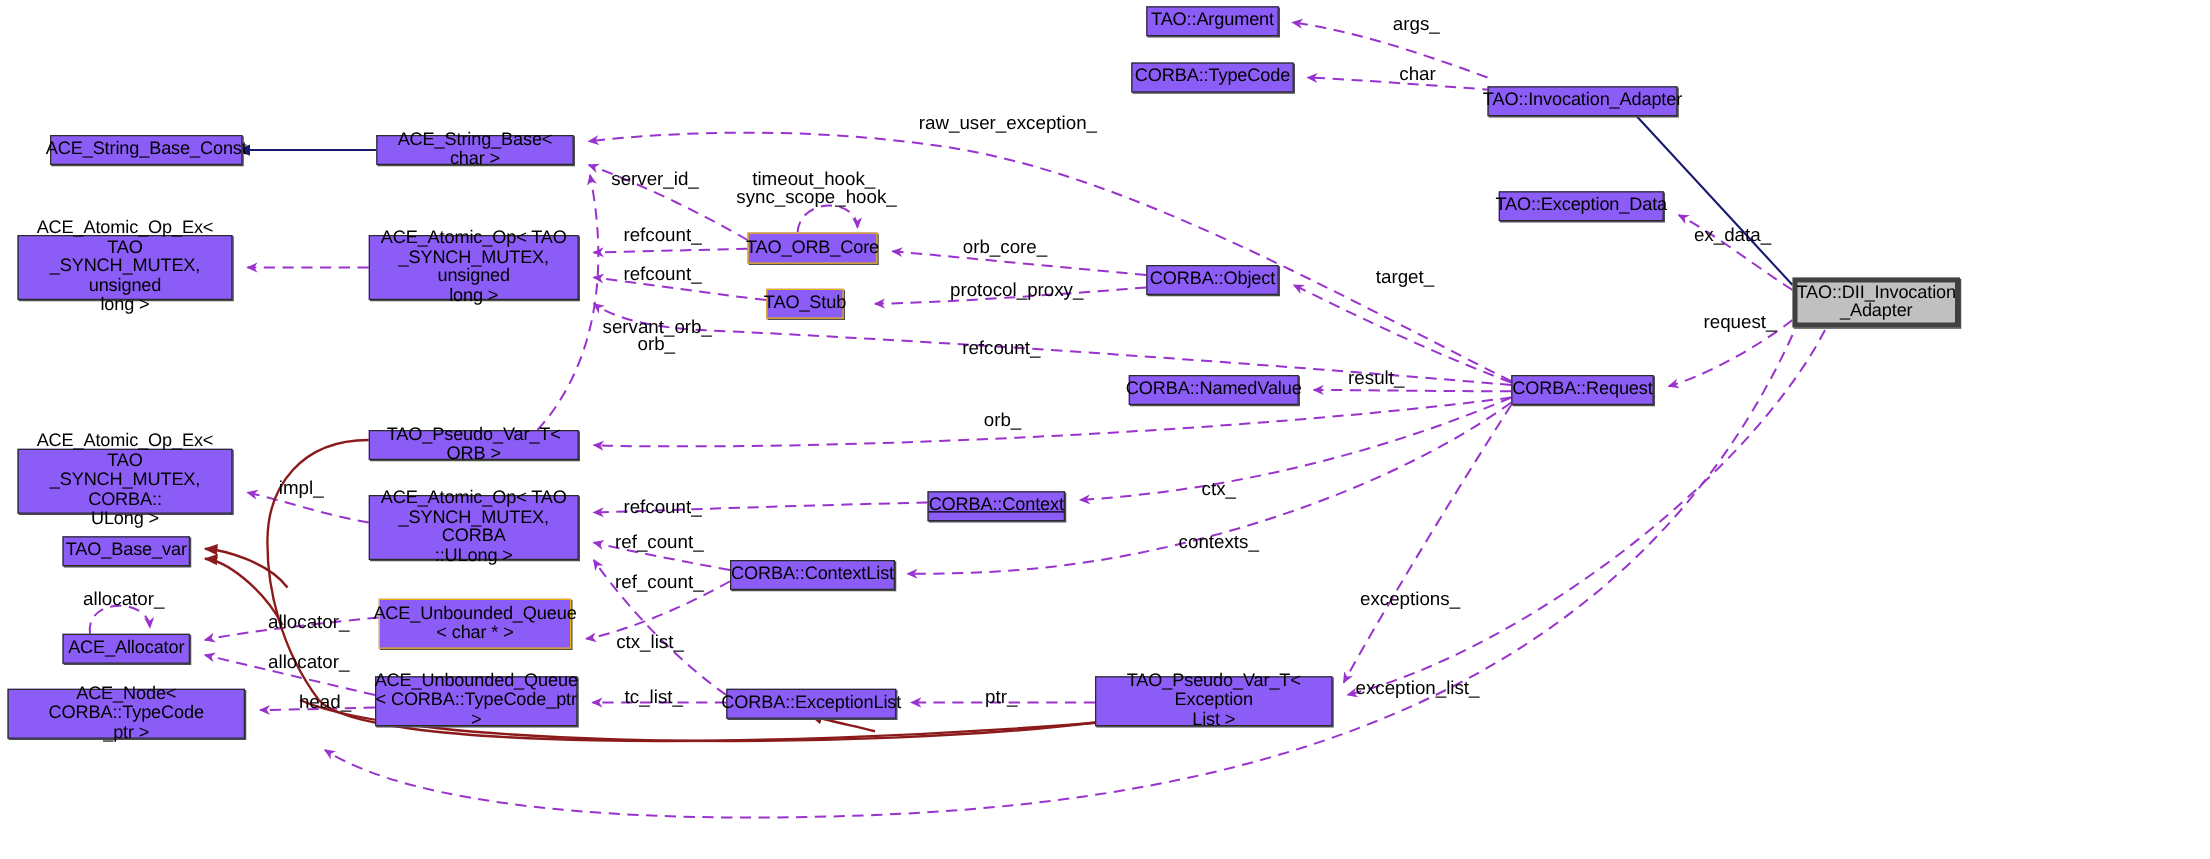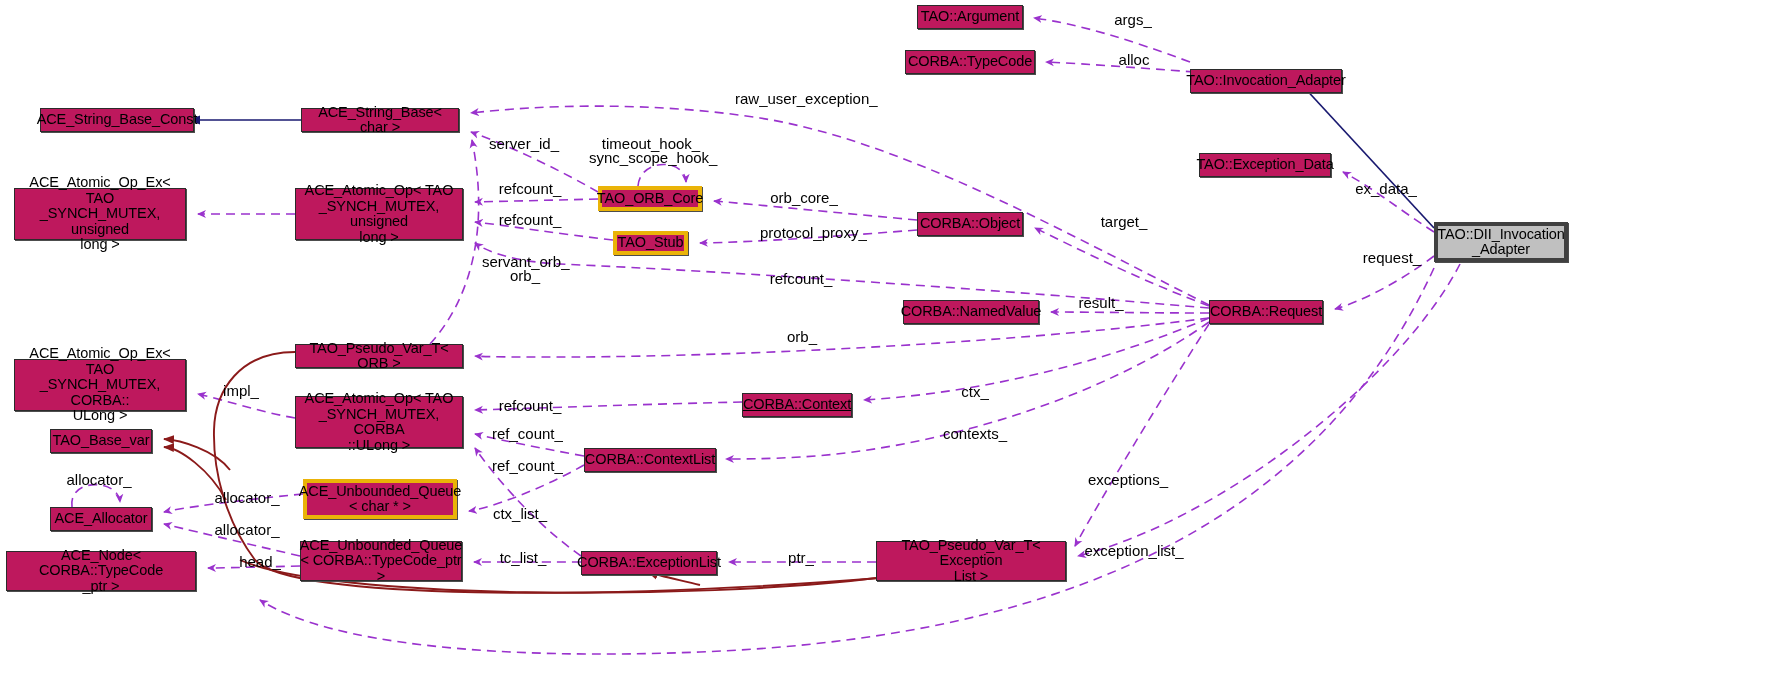--- a/index.html
+++ b/index.html
@@ -2,34 +2,34 @@
 <html><head>
 <meta charset="utf-8">
 <style>
   html,body{margin:0;padding:0;background:#ffffff;}
   body{font-family:"Liberation Sans","DejaVu Sans",sans-serif;}
   #canvas{position:relative;width:1768px;height:687px;background:#ffffff;overflow:hidden;}
   #edges{position:absolute;left:0;top:0;width:1768px;height:687px;}
   .node{
     position:absolute;
     box-sizing:border-box;
-    background:#be185d;
+    background:#8b5cf6;
     border:1px solid #2b2b2b;
     box-shadow:1px 1px 0 0 #4d4d4d;
     display:flex;align-items:center;justify-content:center;
     text-align:center;
     color:#000000;
     font-size:14.5px;
     line-height:15.5px;
     letter-spacing:-0.1px;
     white-space:pre-line;
     padding:1px 4px;
     z-index:5;
   }
-  .node.red{border:4px solid #eab308;}
+  .node.red{border:1px solid #eab308;}
   .node.focus{background:#c0c0c0;border:4px solid #404040;}
   .edge-label{
     position:absolute;
     color:#000000;
     font-size:15px;
     line-height:14px;
     white-space:pre-line;
     text-align:center;
     z-index:6;
     background:transparent;
@@ -145,21 +145,21 @@
   <div class="node" style="left:14px;top:188px;width:172px;height:52px;">ACE_Atomic_Op_Ex&lt; TAO
 _SYNCH_MUTEX, unsigned
 long &gt;</div>
   <div class="node" style="left:295px;top:188px;width:168px;height:52px;">ACE_Atomic_Op&lt; TAO
 _SYNCH_MUTEX, unsigned
 long &gt;</div>
   <div class="node red" style="left:598px;top:186px;width:104px;height:25px;">TAO_ORB_Core</div>
   <div class="node" style="left:917px;top:212px;width:106px;height:24px;">CORBA::Object</div>
   <div class="node focus" style="left:1434px;top:222px;width:134px;height:40px;">TAO::DII_Invocation
 _Adapter</div>
-  <div class="node red" style="left:613px;top:231px;width:75px;height:24px;">TAO_Stub</div>
+  <div class="node red" style="left:613px;top:231px;width:62px;height:24px;">TAO_Stub</div>
   <div class="node" style="left:903px;top:300px;width:136px;height:24px;">CORBA::NamedValue</div>
   <div class="node" style="left:1209px;top:300px;width:114px;height:24px;">CORBA::Request</div>
   <div class="node" style="left:295px;top:344px;width:168px;height:24px;">TAO_Pseudo_Var_T&lt; ORB &gt;</div>
   <div class="node" style="left:14px;top:359px;width:172px;height:52px;">ACE_Atomic_Op_Ex&lt; TAO
 _SYNCH_MUTEX, CORBA::
 ULong &gt;</div>
   <div class="node" style="left:742px;top:393px;width:110px;height:24px;text-decoration:underline;">CORBA::Context</div>
   <div class="node" style="left:295px;top:396px;width:168px;height:52px;">ACE_Atomic_Op&lt; TAO
 _SYNCH_MUTEX, CORBA
 ::ULong &gt;</div>
@@ -170,21 +170,21 @@
   <div class="node" style="left:50px;top:507px;width:102px;height:24px;">ACE_Allocator</div>
   <div class="node" style="left:300px;top:541px;width:162px;height:40px;">ACE_Unbounded_Queue
 &lt; CORBA::TypeCode_ptr &gt;</div>
   <div class="node" style="left:581px;top:551px;width:136px;height:24px;">CORBA::ExceptionList</div>
   <div class="node" style="left:876px;top:541px;width:190px;height:40px;">TAO_Pseudo_Var_T&lt; Exception
 List &gt;</div>
   <div class="node" style="left:6px;top:551px;width:190px;height:40px;">ACE_Node&lt; CORBA::TypeCode
 _ptr &gt;</div>
 
   <div class="edge-label" style="left:1103px;top:13px;width:60px;">args_</div>
-  <div class="edge-label" style="left:1107px;top:53px;width:54px;">alloc</div>
+  <div class="edge-label" style="left:1107px;top:53px;width:54px;">char</div>
   <div class="edge-label" style="left:735px;top:92px;width:130px;">raw_user_exception_</div>
   <div class="edge-label" style="left:489px;top:137px;width:70px;">server_id_</div>
   <div class="edge-label" style="left:589px;top:137px;width:124px;">timeout_hook_
 sync_scope_hook_</div>
   <div class="edge-label" style="left:1353px;top:182px;width:66px;">ex_data_</div>
   <div class="edge-label" style="left:497px;top:182px;width:66px;">refcount_</div>
   <div class="edge-label" style="left:769px;top:191px;width:70px;">orb_core_</div>
   <div class="edge-label" style="left:1097px;top:215px;width:54px;">target_</div>
   <div class="edge-label" style="left:497px;top:213px;width:66px;">refcount_</div>
   <div class="edge-label" style="left:760px;top:226px;width:104px;">protocol_proxy_</div>

